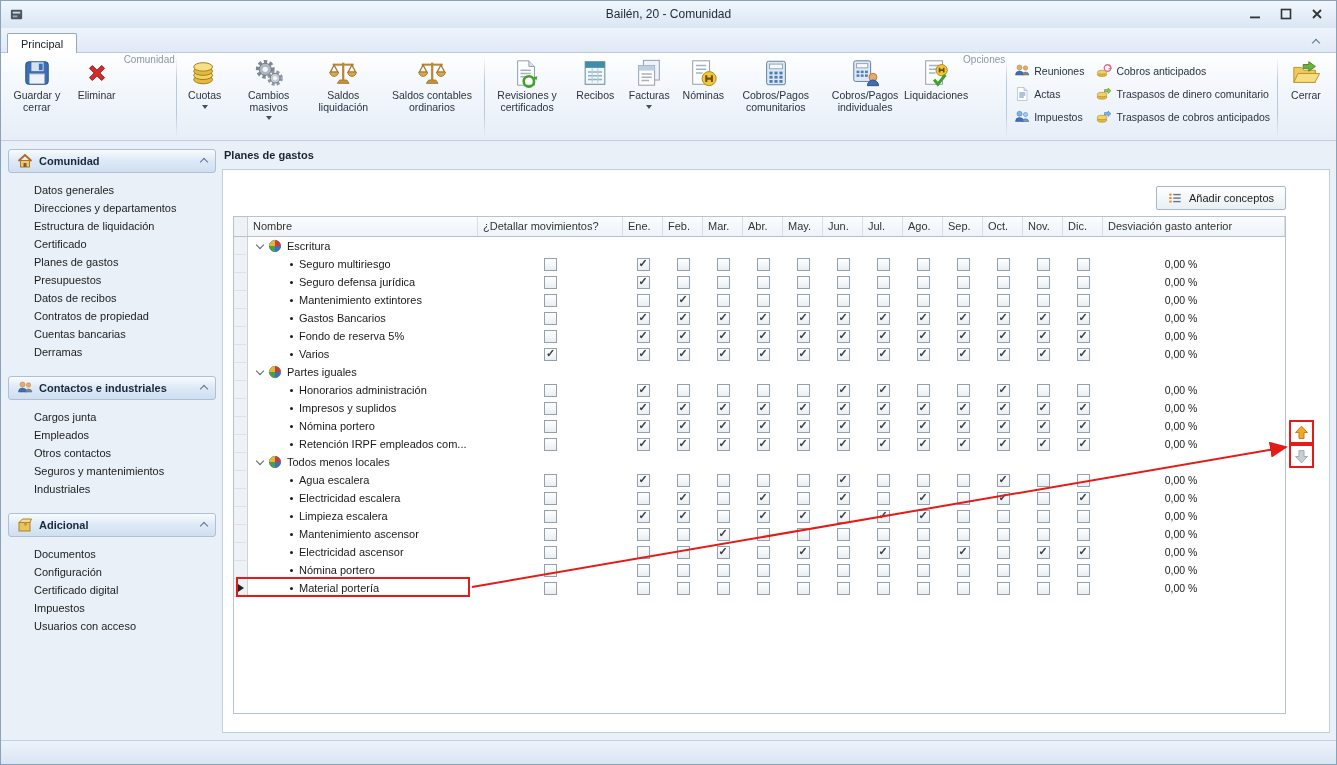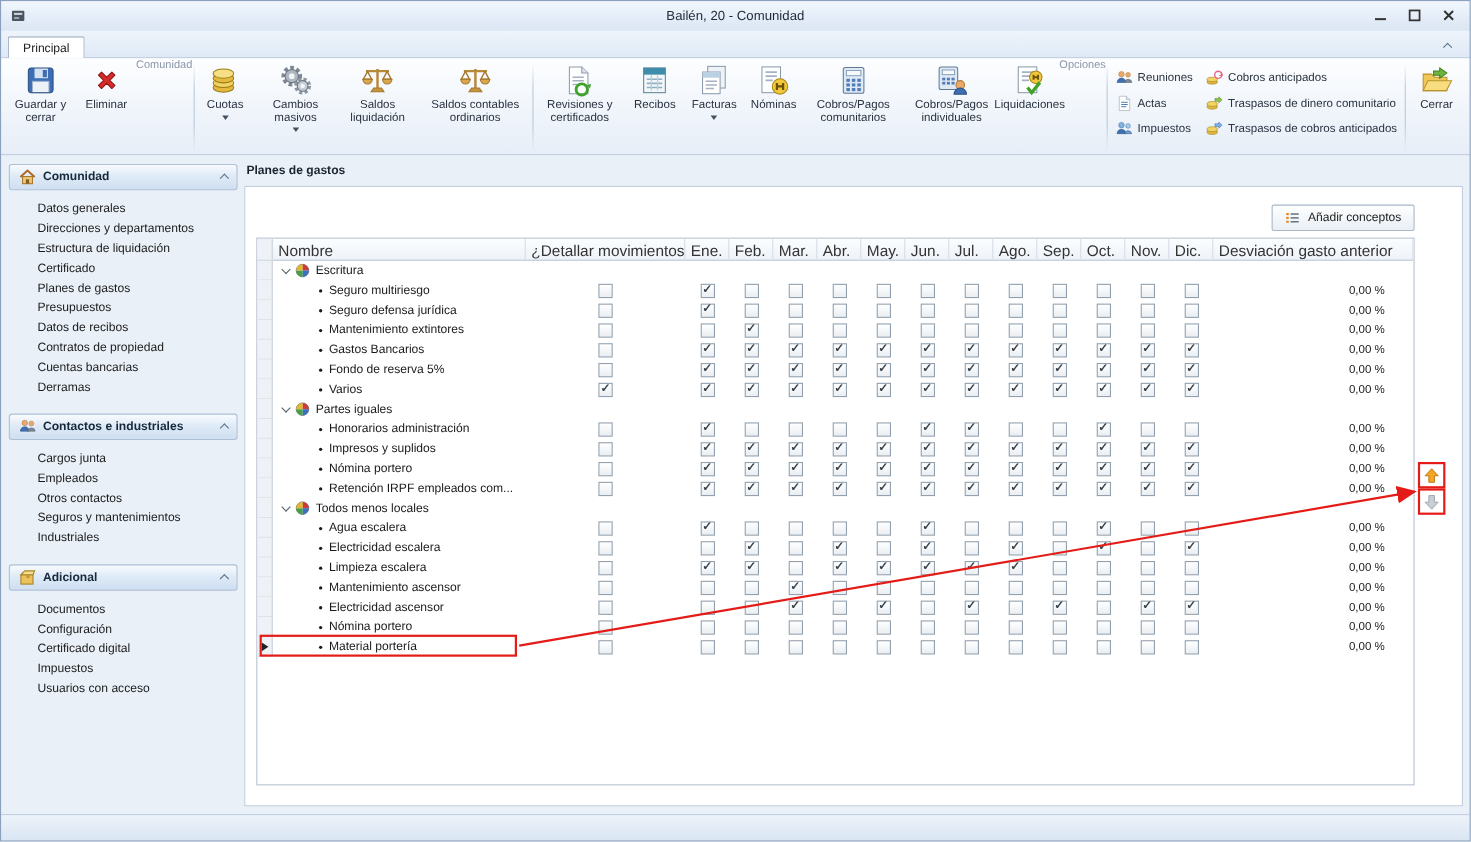--- a/index.html
+++ b/index.html
@@ -56,35 +56,35 @@
   .main-title{font-weight:bold;font-size:11px;color:#1a2430;padding:4px 0 0 2px;height:20px}
   .panel{position:absolute;left:0;right:0;top:24px;bottom:3px;background:#fff;border:1px solid #c2cedb}
   .addbtn{position:absolute;top:16px;right:43px;display:flex;align-items:center;gap:7px;height:22px;padding:0 11px;border:1px solid #a9b7c6;border-radius:2px;background:linear-gradient(#feffff,#e9eff6);font-family:inherit;font-size:11px;color:#222}
   .addicon{width:14px;height:14px}
   .addicon svg{width:14px;height:14px;display:block}
 
   
   .grid{position:absolute;left:10px;top:46px;width:1053px;bottom:18px;border:1px solid #b6c2d0;background:#fff;overflow:hidden;box-sizing:border-box}
   .grow{display:flex;height:18px}
   .ghead{height:19px;background:linear-gradient(#fbfdfe,#eef3f9);border-bottom:1px solid #b6c2d0}
-  .ghc{box-sizing:border-box;border-right:1px solid #d6dde6;padding:3px 0 0 5px;font-size:14px;color:#333;white-space:nowrap;overflow:hidden}
+  .ghc{box-sizing:border-box;border-right:1px solid #d6dde6;padding:3px 0 0 5px;font-size:11px;color:#333;white-space:nowrap;overflow:hidden}
   .ghc.gutter{padding:0;border-right:1px solid #c9d1da;background:#eef1f5}
   .gut{box-sizing:border-box;background:#eef1f5;border-right:1px solid #c9d1da;border-bottom:1px solid #dde2e8;position:relative}
   .curarrow{position:absolute;left:4px;top:5px;width:0;height:0;border-top:4px solid transparent;border-bottom:4px solid transparent;border-left:6px solid #222}
   .ncell{box-sizing:border-box;display:flex;align-items:center;gap:6px;white-space:nowrap;overflow:hidden;font-size:11px}
   .grow.group .ncell{padding-left:9px;gap:5px}
   .grow.item .ncell{padding-left:42px}
   .chev-down{width:5px;height:5px;border-right:1.8px solid #55606c;border-bottom:1.8px solid #55606c;transform:rotate(45deg);margin-top:-2px;flex:none}
   .pieicon{width:14px;height:14px;flex:none}
   .pieicon svg{width:14px;height:14px;display:block}
   .bullet{width:3px;height:3px;border-radius:50%;background:#1a1a1a;flex:none}
   .ccell{box-sizing:border-box;display:flex;align-items:center;justify-content:center}
   .cbx{width:13px;height:13px;box-sizing:border-box;border:1px solid #93a1af;background:linear-gradient(#ffffff,#eaeef2);position:relative}
   .cbx.on::after{content:"\2713";position:absolute;left:1px;top:-2px;font-size:11px;font-weight:bold;color:#38424c;line-height:13px}
-  .dcell{box-sizing:border-box;text-align:right;padding:3px 26px 0 0;font-size:10.5px;color:#1a1a1a}
+  .dcell{box-sizing:border-box;text-align:center;padding:3px 26px 0 0;font-size:10.5px;color:#1a1a1a}
 
   
   .bottombar{position:absolute;left:1px;right:1px;bottom:1px;height:23px;background:linear-gradient(#edf3fa,#d9e5f3);border-top:1px solid #c3d0e0}
 
   
   .movebox{position:absolute;width:25px;height:24px;border:2px solid var(--ann);z-index:56;display:flex;align-items:center;justify-content:center;box-sizing:border-box}
   .movebox.up{left:1289px;top:420px}
   .movebox.down{left:1289px;top:444px}
   .movebtn{width:17px;height:17px;display:block}
   .movebtn svg{width:17px;height:17px;display:block}

